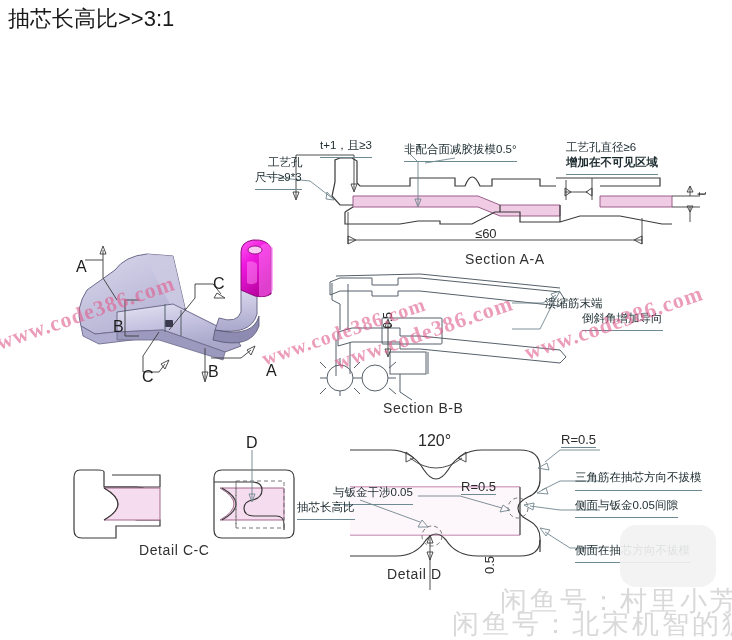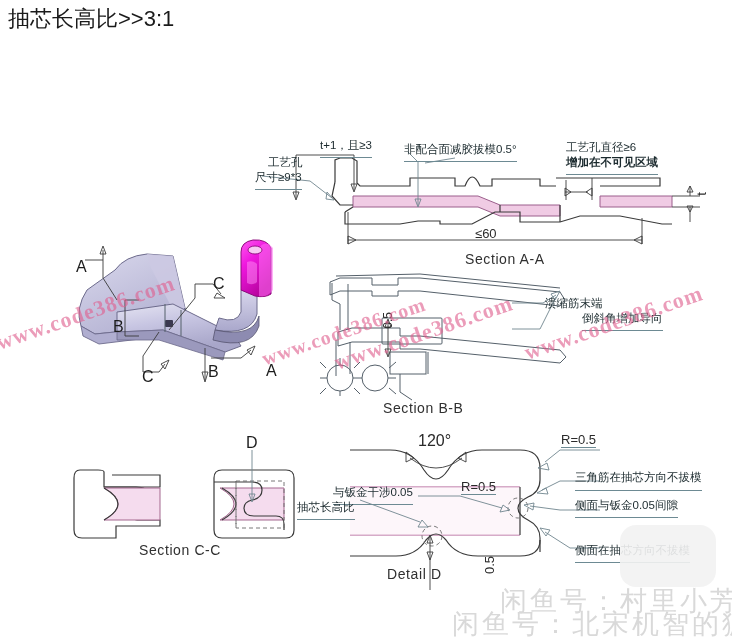--- a/index.html
+++ b/index.html
@@ -191,21 +191,21 @@
     <path class="stroke" d="M214 482 L252 482 Q262 482 262 490 Q262 498 252 500 Q244 502 244 508
                             Q244 516 254 516 L276 516 Q284 516 284 524 L284 530"></path>
     <path class="dashed" d="M236 481 L284 481 L284 528 L236 528 Z"></path>
     <path class="dashed" d="M236 481 L236 528"></path>
 
     <path class="leadln" d="M252 450 L252 500"></path>
     <path class="leadln" d="M249 494 L252 502 L255 494 Z" fill="#70868f"></path>
   </svg>
 
   <div class="sec-letter" style="left:246px;top:434px;">D</div>
-  <div class="lbl-serif" style="left:139px;top:542px;">Section C-C</div>
+  <div class="lbl-serif" style="left:139px;top:542px;">Detail C-C</div>
 
   <svg width="732" height="640" aria-hidden="true">
 
     <path class="stroke" d="M350 450 L390 450 Q412 450 424 470 Q436 488 448 470 Q460 450 482 450
                             L520 450 Q540 450 540 468 L540 480"></path>
 
     <path d="M350 487 L520 487" stroke="#c88fb6" stroke-width="1.6" fill="none"></path>
     <path d="M350 535 L520 535" stroke="#c88fb6" stroke-width="1.6" fill="none"></path>
     <rect x="350" y="487" width="170" height="48" fill="#fbeef6" opacity=".55"></rect>
 

